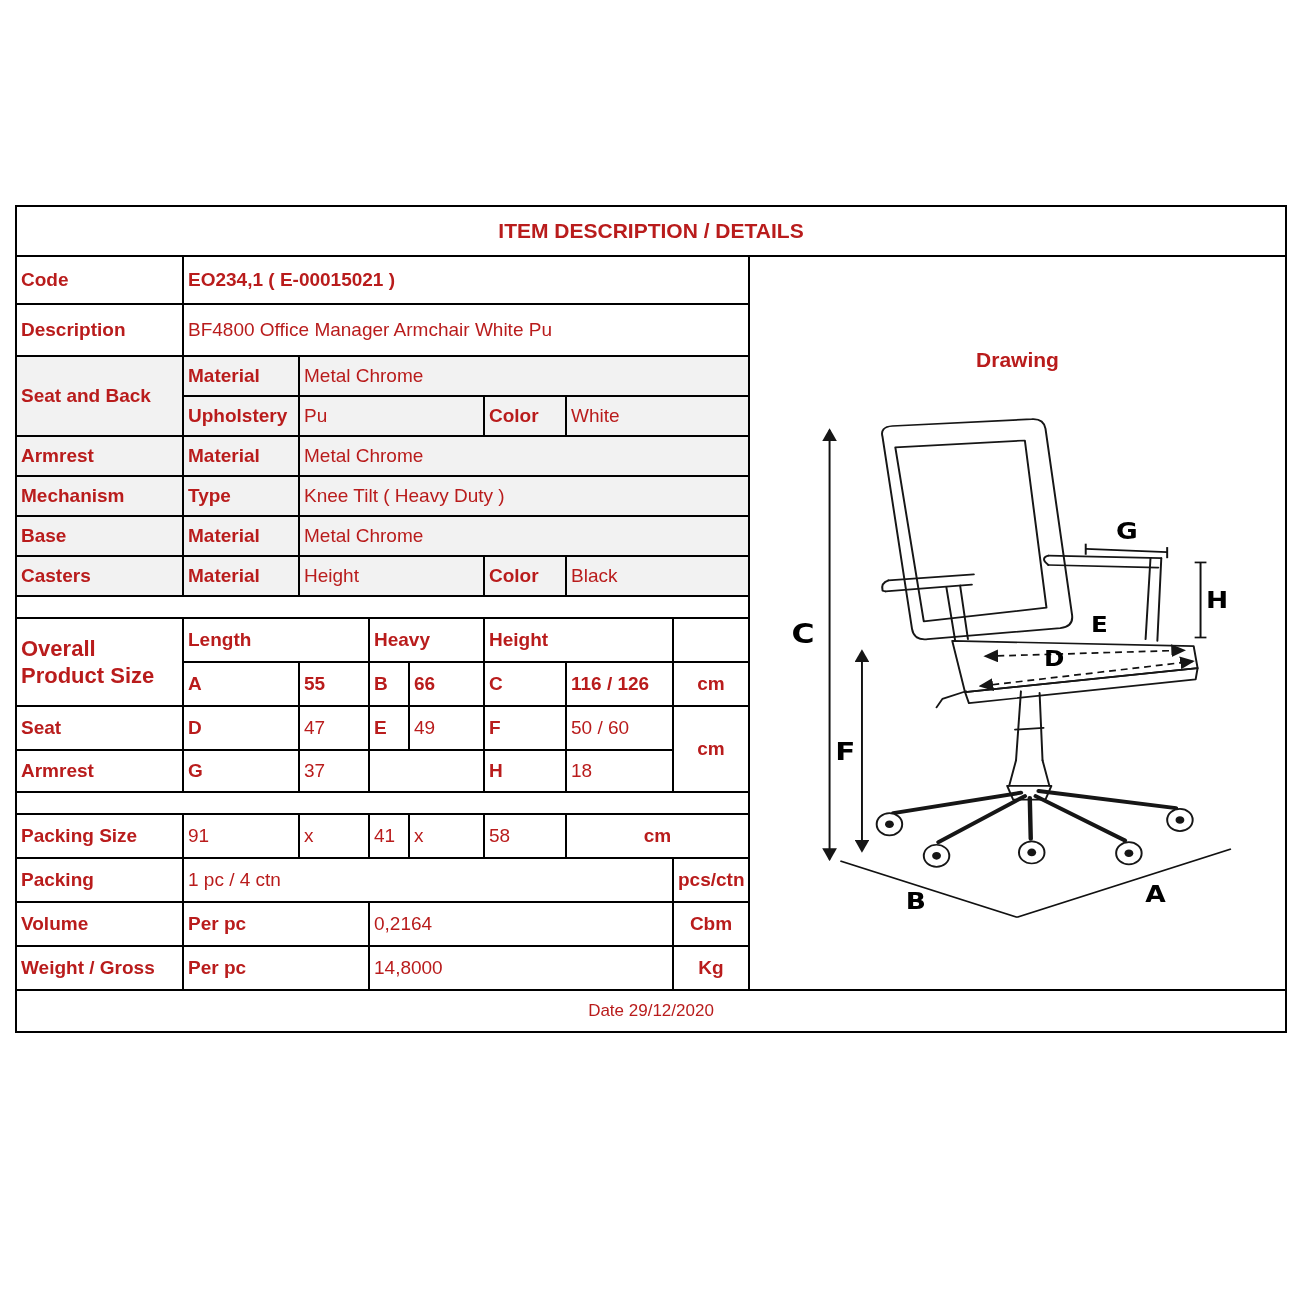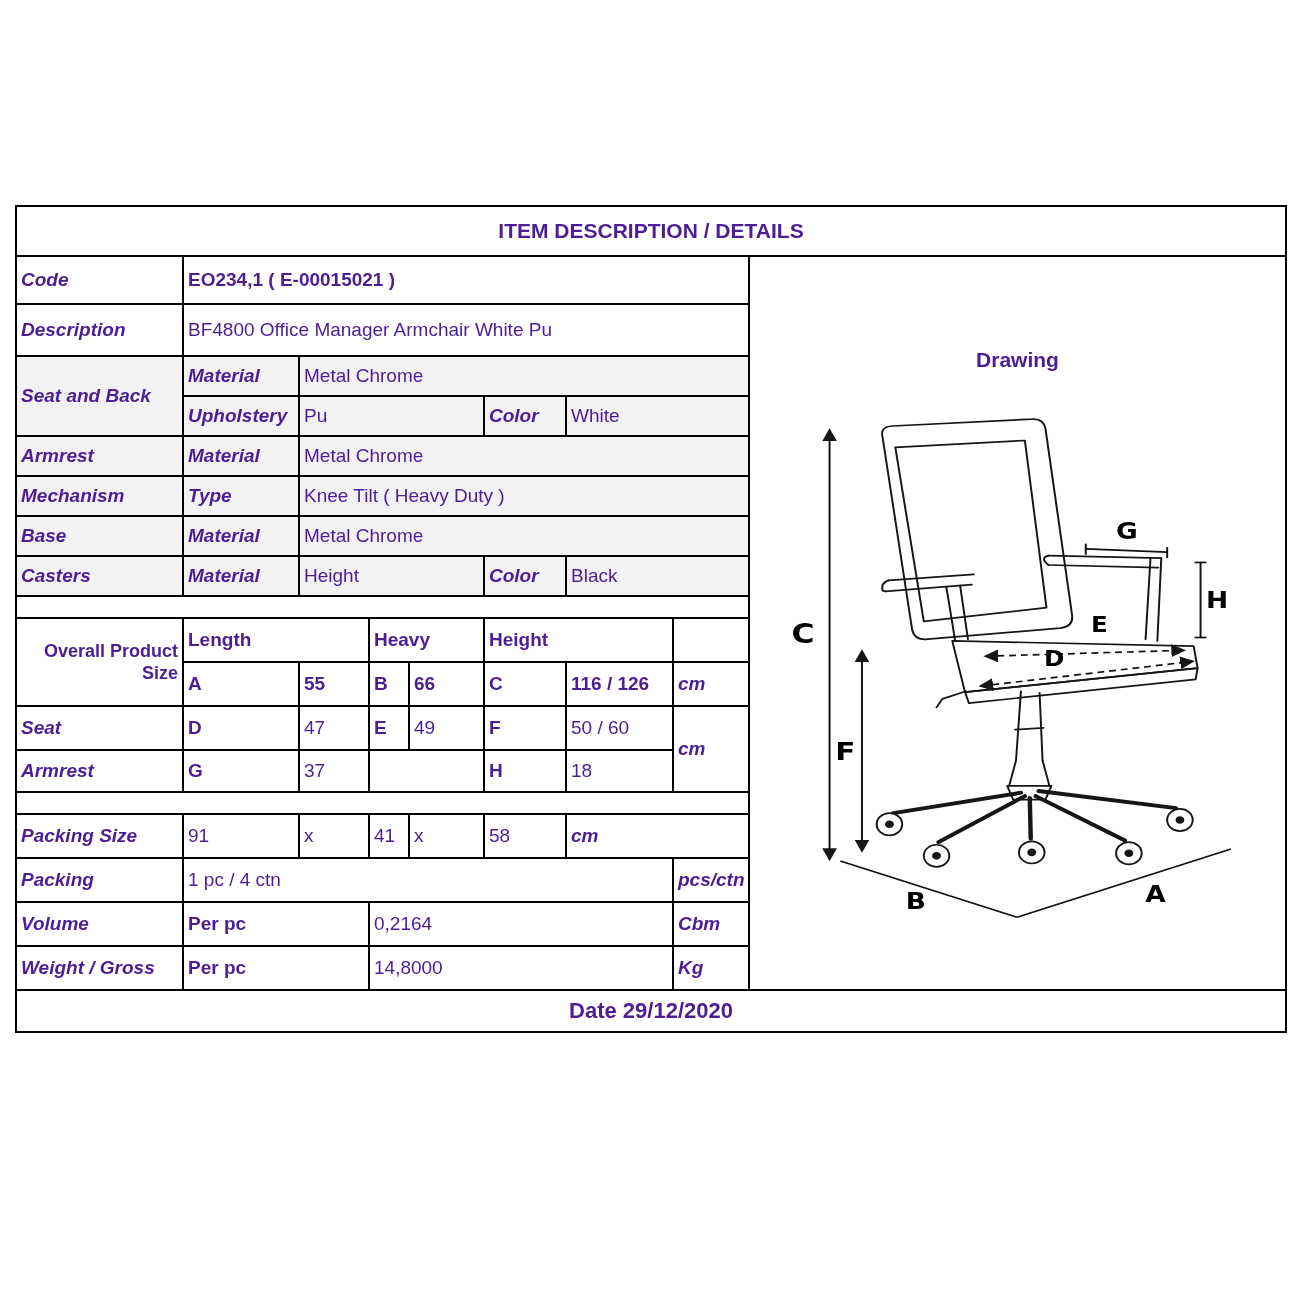--- a/index.html
+++ b/index.html
@@ -1,30 +1,30 @@
 <!DOCTYPE html>
 <html><head>
 <meta charset="utf-8">
 <style>
   html,body{margin:0;padding:0;background:#fff;}
   .page{position:relative;width:1300px;height:1300px;background:#ffffff;
-        font-family:"Liberation Sans","DejaVu Sans",sans-serif;color:#4c1d95;}
+        font-family:"Liberation Sans","DejaVu Sans",sans-serif;color:#b91c1c;}
   table.spec{position:absolute;left:15px;top:205px;width:1270px;
              border-collapse:collapse;table-layout:fixed;font-size:19px;}
   table.spec td{border:2px solid #000;padding:0 4px;overflow:hidden;vertical-align:middle;background:#fff;}
-  .lbl{font-weight:bold;text-align:left;padding-left:6px;font-style:italic;}
+  .lbl{font-weight:bold;text-align:left;padding-left:6px;}
   .ctr{text-align:left;}
   .b{font-weight:bold;}
-  .unit{font-weight:bold;text-align:left;padding-left:6px;font-style:italic;}
+  .unit{font-weight:bold;text-align:center;padding-left:6px;}
   tr.shade td{background:#f2f2f2;}
   td.yellow{background:#ffff00;}
-  td.ylabel{background:#ffff00;font-weight:bold;text-align:right;font-size:18px;line-height:1.25;}
+  td.ylabel{background:#ffff00;font-weight:bold;text-align:left;font-size:22px;line-height:1.25;}
   td.nosep{border-left:0;border-right:0;}
   td.title-cell{font-weight:bold;text-align:center;font-size:21px;}
-  td.date-cell{font-weight:bold;text-align:center;font-size:22px;}
+  td.date-cell{font-weight:normal;text-align:center;font-size:17px;}
   td.drawcell{vertical-align:top;padding:0;}
   .draw-wrap{position:relative;width:100%;height:626px;}
   .draw-title{position:absolute;top:38px;left:0;right:0;text-align:center;
               font-weight:bold;font-size:21px;}
   .draw-wrap svg{position:absolute;top:0;left:0;width:100%;height:100%;}
 </style>
 </head>
 <body>
 
 <div class="page">

